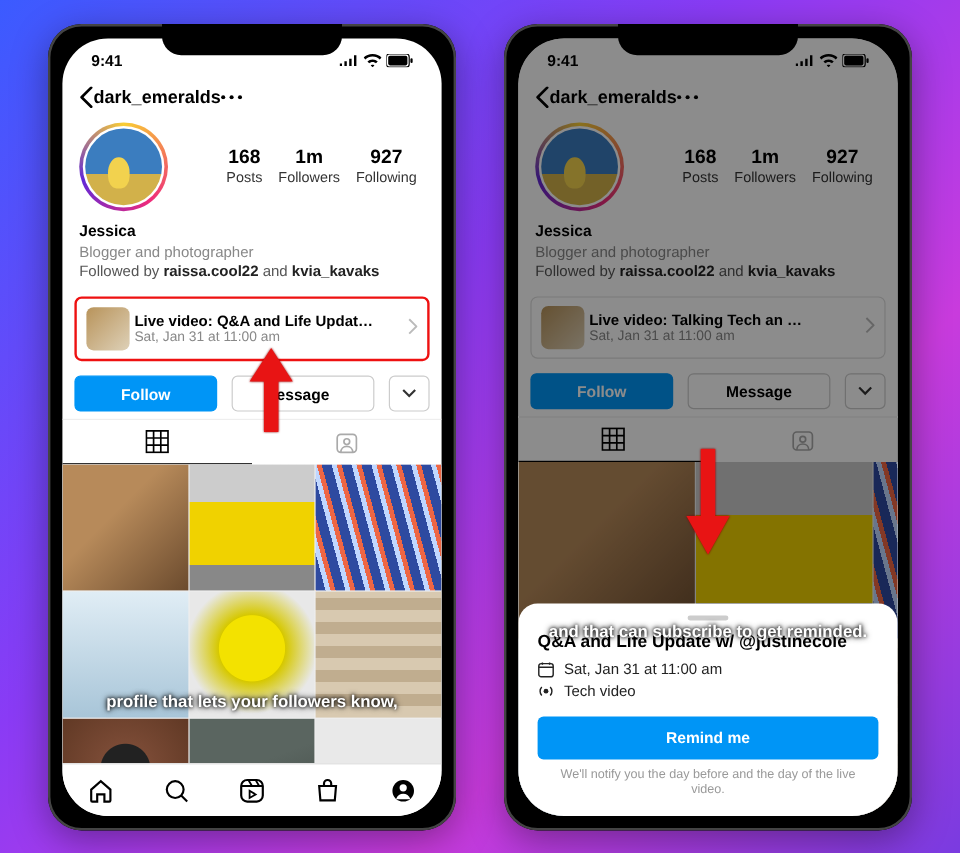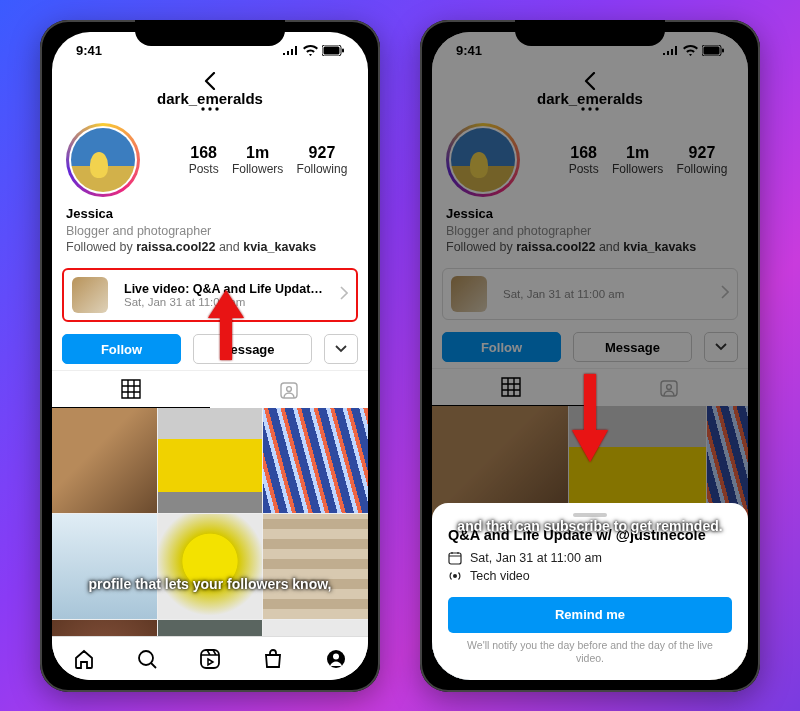--- a/index.html
+++ b/index.html
@@ -28,22 +28,22 @@
     background:#fff; border-radius:38px;
     overflow:hidden; position:relative;
     display:flex; flex-direction:column;
   }
   .statusbar {
     height:36px; display:flex; justify-content:space-between; align-items:center;
     padding:0 24px; font-size:13px; font-weight:600; color:#000;
   }
   .sb-right { display:flex; gap:4px; align-items:center; }
   .header {
-    display:flex; align-items:center; justify-content:space-between;
-    padding:4px 14px 8px; font-weight:600; font-size:15px;flex-direction:column;
+    display:flex; align-items:center; 
+    padding:4px 14px 8px; font-weight:600; font-size:15px;
   }
   .back svg, .more svg { display:block; }
   .profile-row {
     display:flex; align-items:center; padding:4px 14px 6px;gap:42px;
   }
   .avatar-ring {
     width:74px; height:74px; border-radius:50%;
     background: conic-gradient(#f9ce34, #ee2a7b 40%, #6228d7 70%, #f9ce34);
     padding:3px; flex-shrink:0;
   }
@@ -64,21 +64,21 @@
   .stat { text-align:center; }
   .stat .num { font-weight:700; font-size:16px; }
   .stat .lbl { font-size:12px; color:#333; }
   .bio { padding:2px 14px 6px; font-size:12.5px; line-height:1.35; }
   .bio .name { font-weight:600; font-size:13px; }
   .bio .title { color:#888; }
   .bio .fb { color:#555; }
   .bio .fb b { font-weight:600; color:#222; }
   .live-card {
     margin:6px 10px; border:1px solid #ddd; border-radius:6px;
-    display:flex; align-items:center; padding:7px 8px; gap:16px;
+    display:flex; align-items:center; padding:7px 8px; gap:4px;
     position:relative;
     justify-content:center;
   }
   .live-card.highlight { border:2px solid #e11; }
   .live-thumb {
     width:36px; height:36px; border-radius:6px;
     background:linear-gradient(135deg,#b8935a,#ded1b8);
     flex-shrink:0;
   }
   .live-text { flex:1; overflow:hidden; }
@@ -364,20 +364,21 @@
 
     <div class="bio">
       <div class="name">Jessica</div>
       <div class="title">Blogger and photographer</div>
       <div class="fb"><span>Followed by </span><b>raissa.cool22</b><span> and </span><b>kvia_kavaks</b></div>
     </div>
 
     <div class="live-card">
       <div class="live-thumb"></div>
       <div class="live-text">
+        <div class="t">Live video: Talking Tech an …</div>
         <div class="d">Sat, Jan 31 at 11:00 am</div>
       </div>
       <span class="chev"><svg width="8" height="14" viewBox="0 0 8 14">
             <path d="M1 1l6 6-6 6" fill="none" stroke="#bbb" stroke-width="1.6"></path>
           </svg></span>
     </div>
 
     <div class="actions">
       <div class="btn follow">Follow</div>
       <div class="btn">Message</div>

